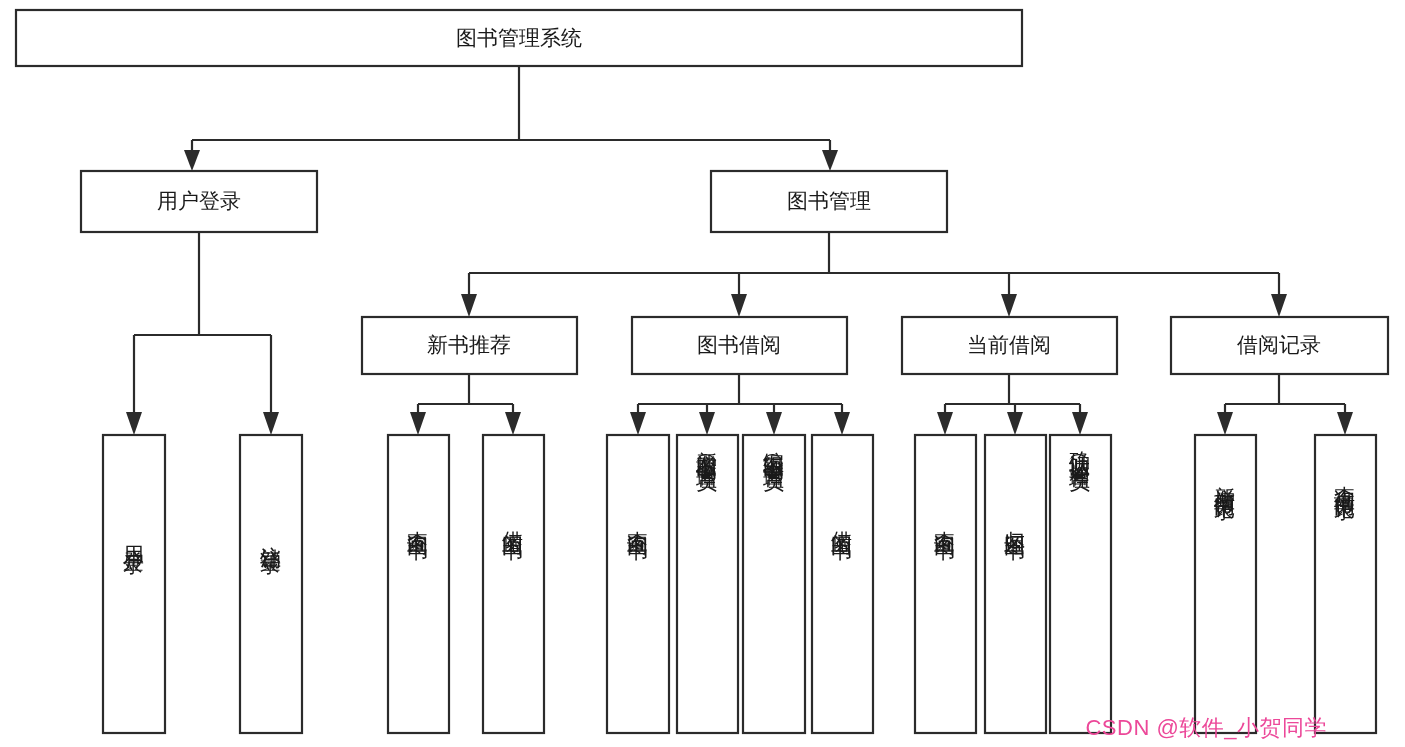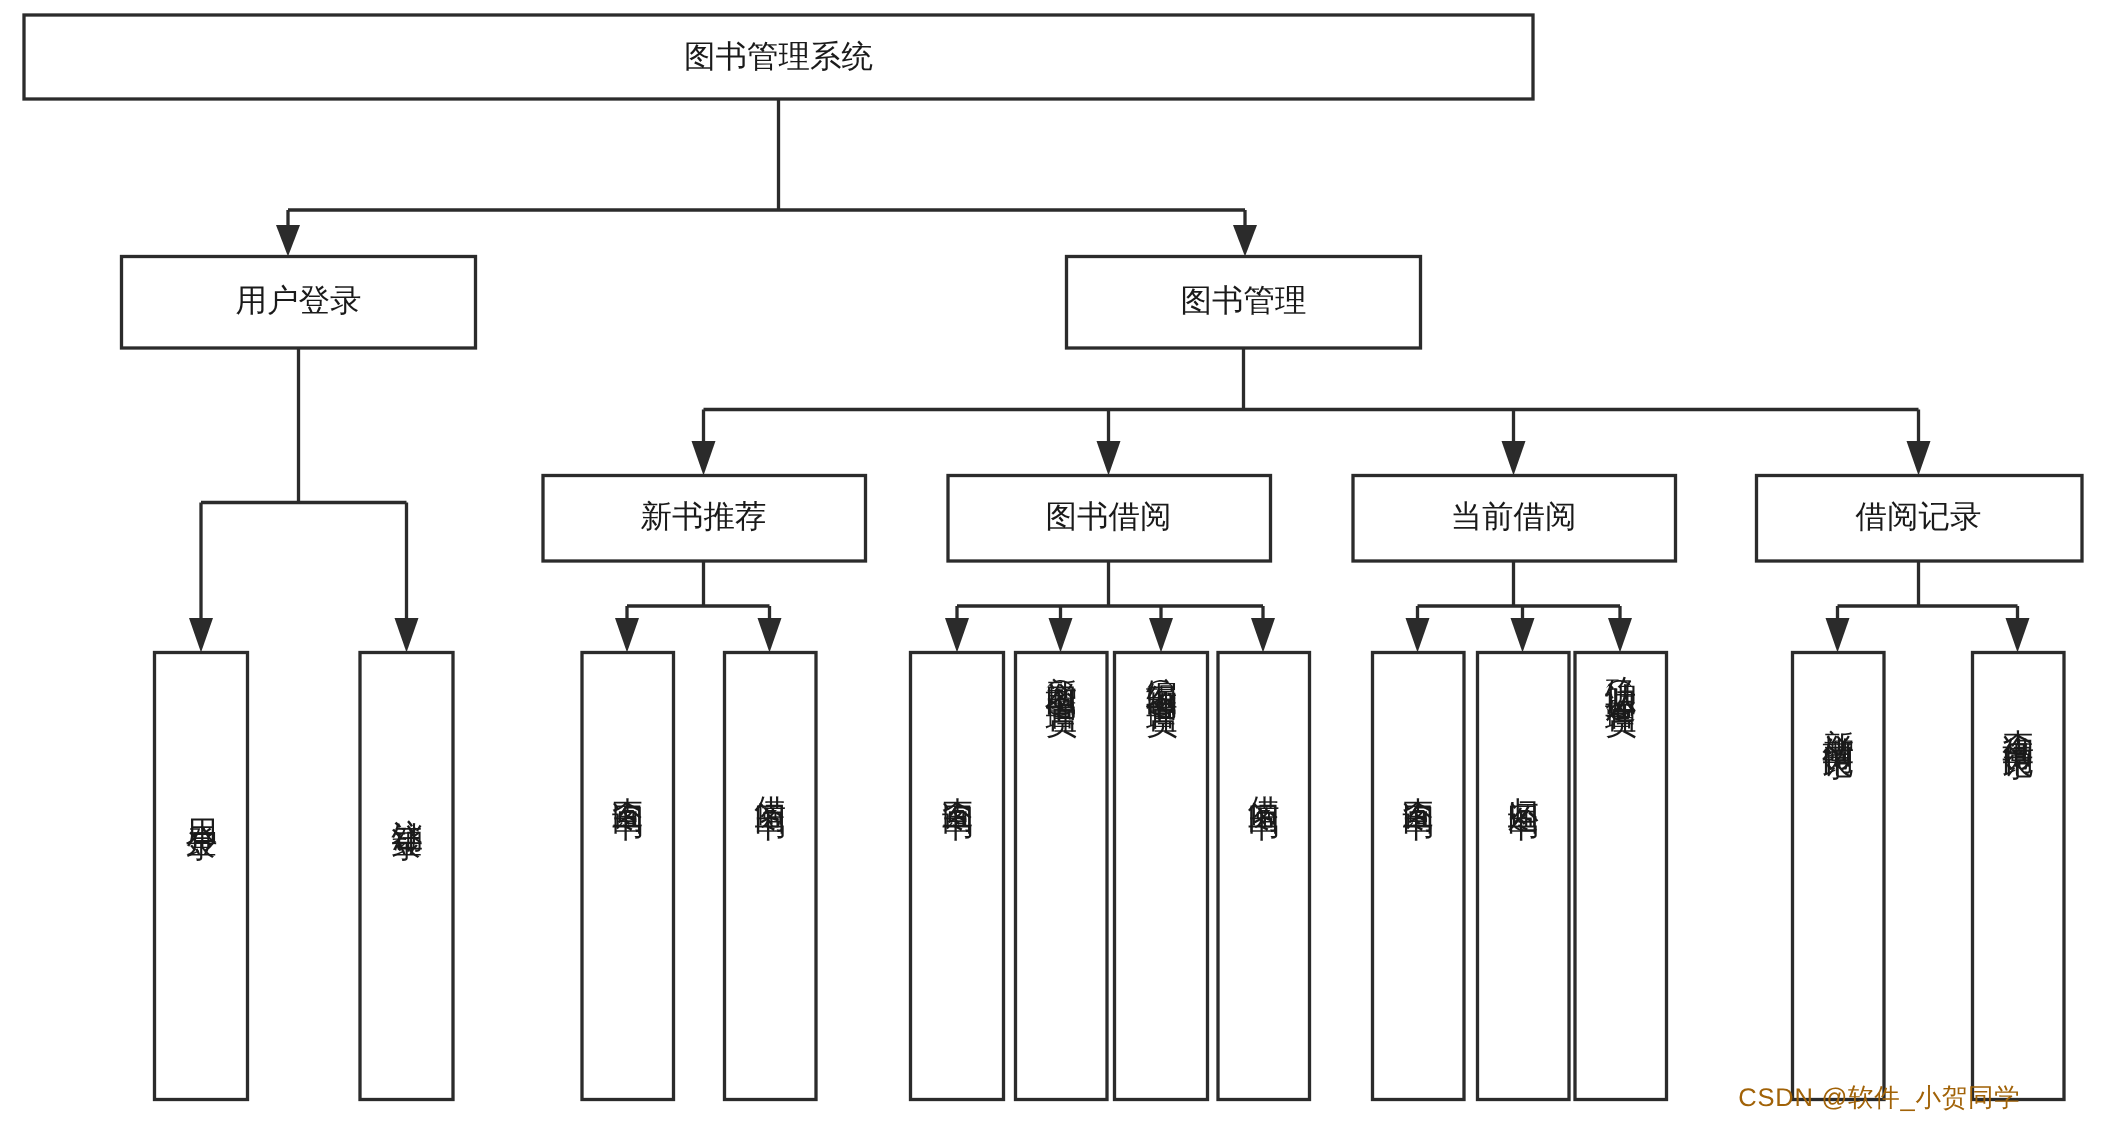--- a/index.html
+++ b/index.html
@@ -47,25 +47,25 @@
     dominant-baseline: middle;
   }
   .node-label-v {
     font-family: "Liberation Sans", "DejaVu Sans", sans-serif;
     font-size: 21px;
     fill: #1a1a1a;
     text-anchor: middle;
   }
   .watermark {
     position: absolute;
-    right: 0;
+    right: 20px;
     bottom: 4px;
     font-family: "Liberation Sans", "DejaVu Sans", sans-serif;
-    font-size: 17px;
-    color: #a16207;
+    font-size: 22px;
+    color: #ec4899;
     letter-spacing: 0.5px;
     white-space: nowrap;
     user-select: none;
   }
 </style>
 </head>
 <body>
 
 <div id="diagram-root">
 

